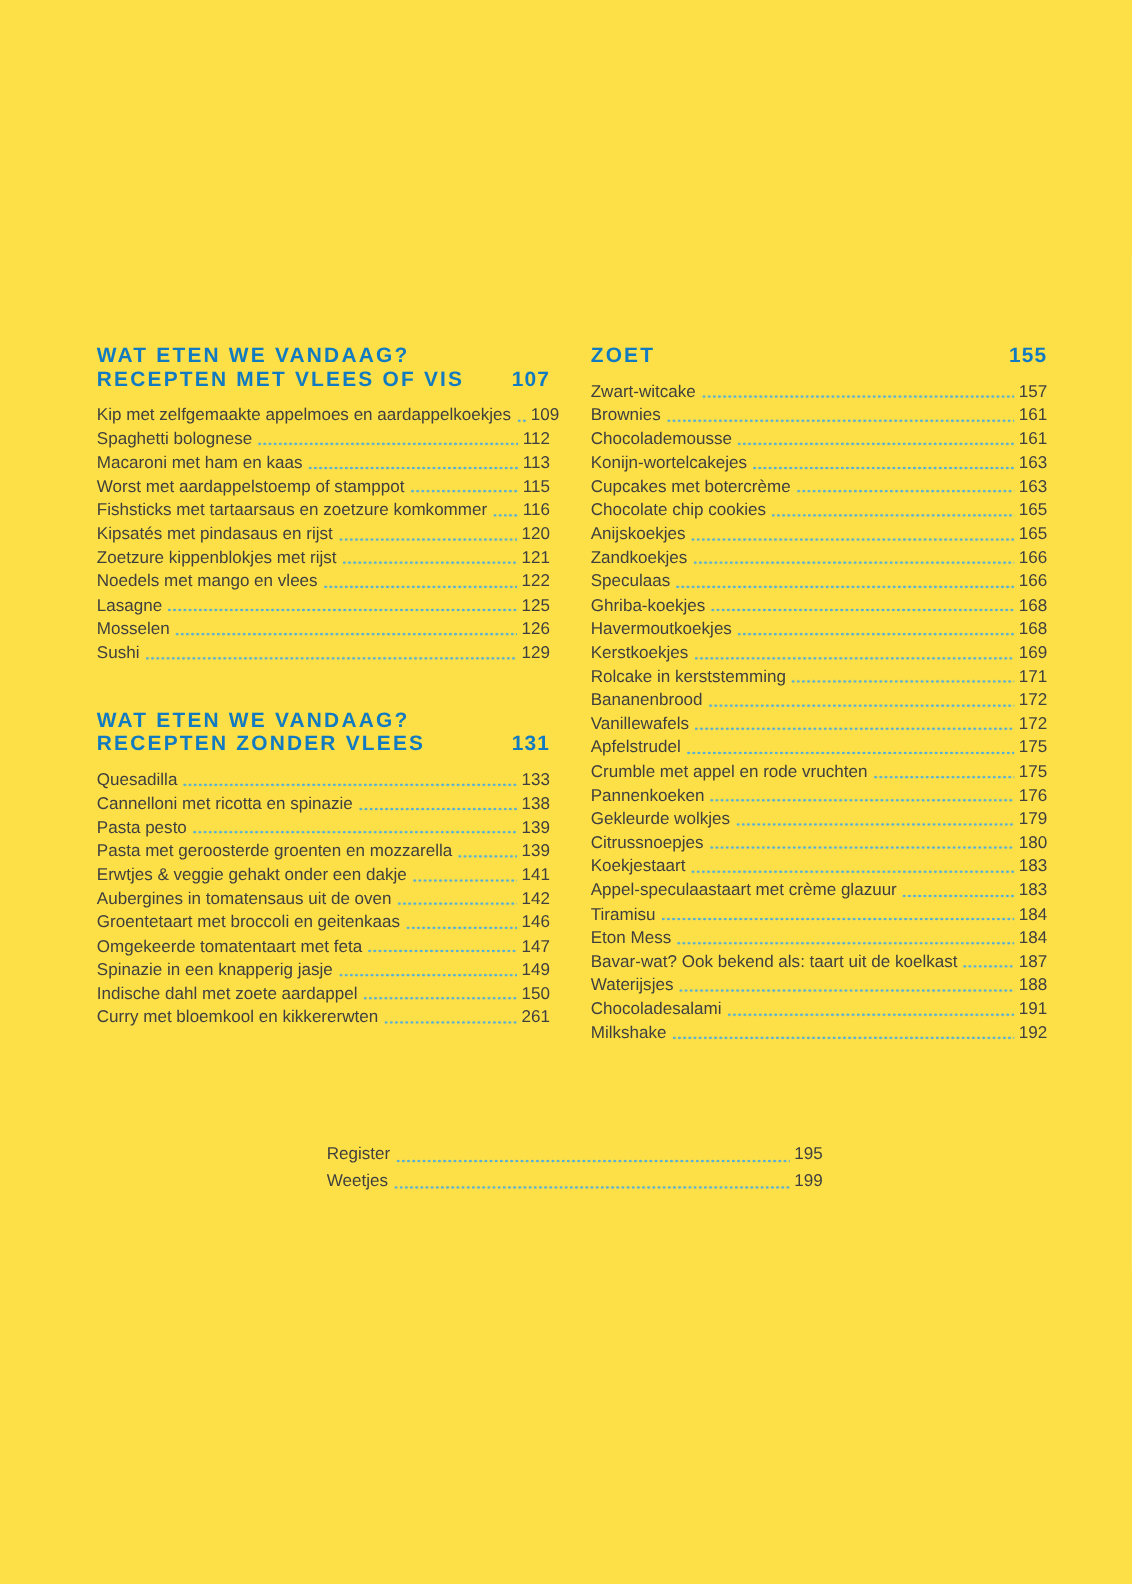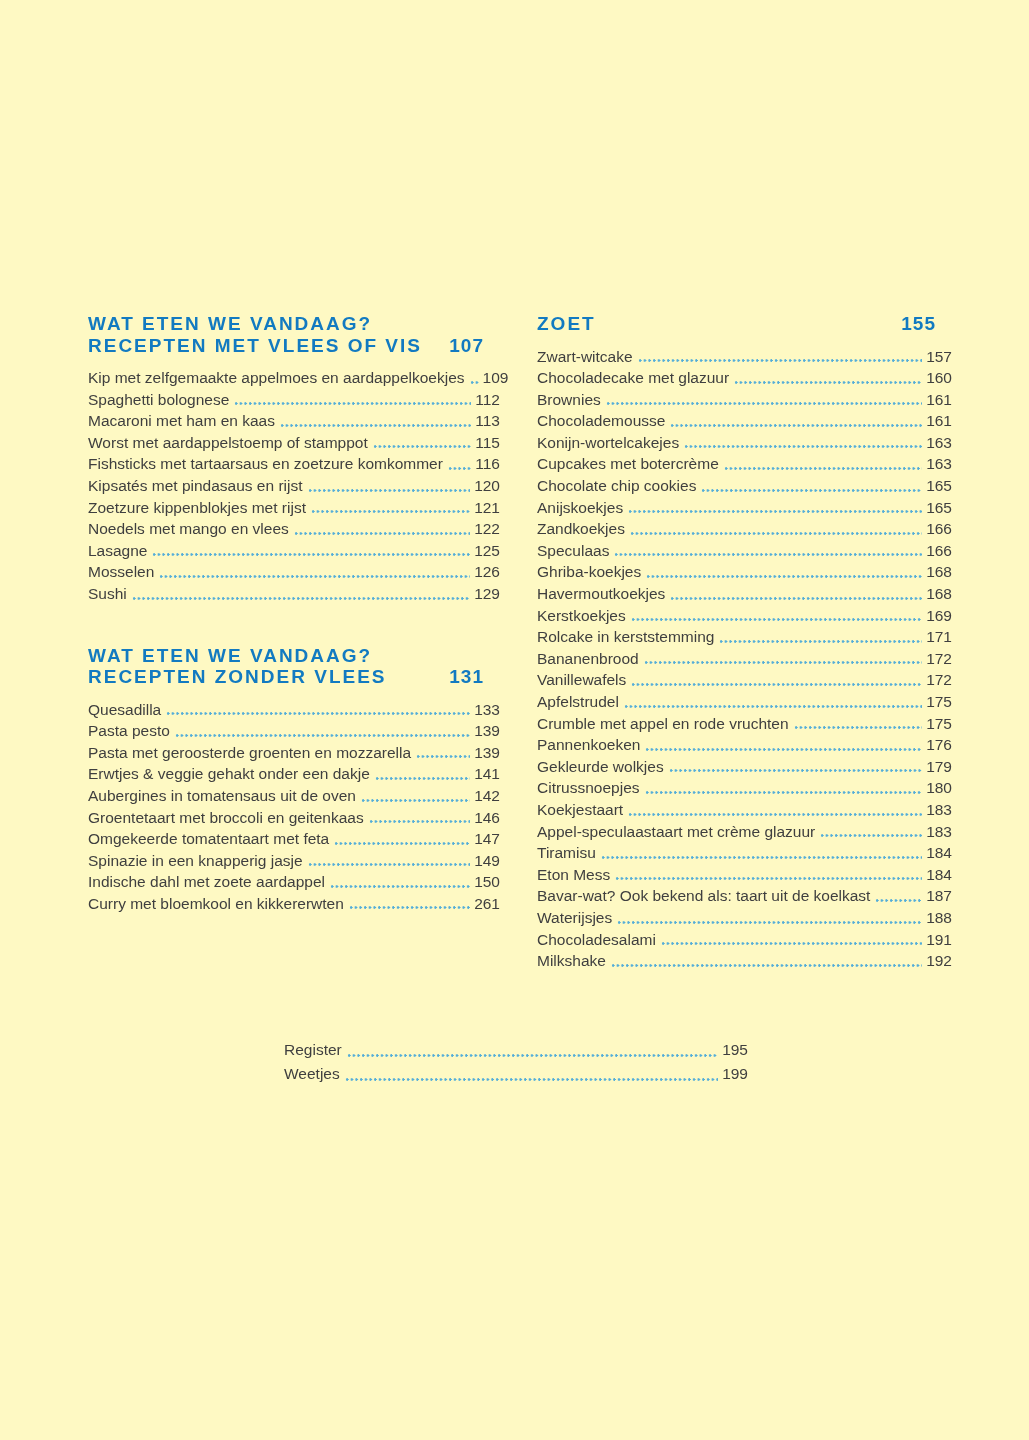--- a/index.html
+++ b/index.html
@@ -2,39 +2,39 @@
 <html><head>
 <meta charset="utf-8">
 <style>
   html,body{margin:0;padding:0;background:#ffffff;}
   body{
     width:1029px;height:1440px;
     font-family:"Liberation Sans", sans-serif;
     -webkit-font-smoothing:antialiased;
   }
   .page{
-    position:relative;width:1029px;height:1440px;background:#fef9c3;overflow:hidden;
+    position:relative;width:1029px;height:1440px;background:#fde047;overflow:hidden;
     --blue:#127ac1;--dot:#55aed8;--text:#3f3f3f;
   }
   .col{position:absolute;top:313px;}
   .col-left{left:88px;width:412px;}
   .col-right{left:537px;width:415px;}
 
   .toc-heading{
     position:relative;
     color:var(--blue);
     font-weight:bold;
     font-size:19px;
     line-height:21.5px;
     letter-spacing:2px;
     margin:0 0 11px 0;
     white-space:nowrap;
   }
   .toc-heading .hnum{
-    position:absolute;right:16px;bottom:0;letter-spacing:1px;margin-top:31px;
+    position:absolute;right:0;bottom:0;letter-spacing:1px;margin-top:31px;
   }
   .section-gap{margin-top:40px;}
 
   .toc-row{
     display:flex;
     align-items:flex-start;
     font-size:15.5px;
     line-height:21.6px;
     color:var(--text);
   }
@@ -47,21 +47,21 @@
     margin:0 4px 2px 5px;
     background-image:radial-gradient(circle at 2.2px 4.5px, var(--dot) 1.15px, rgba(0,0,0,0) 1.45px);
     background-size:4.7px 9px;
     background-repeat:repeat-x;
   }
   .toc-row .p{white-space:nowrap;}
 
   .footer-block{
     position:absolute;left:284px;top:1038px;width:464px;
   }
-  .footer-block .toc-row{line-height:24px;}
+  .footer-block .toc-row{line-height:24px;margin-left:13px;}
 </style>
 </head>
 <body>
 
 <div class="page">
   <div class="col col-left">
     <section>
         <h2 class="toc-heading">
           <div>WAT ETEN WE VANDAAG?</div>
           <div>RECEPTEN MET VLEES OF VIS</div>
@@ -128,20 +128,25 @@
           <div>WAT ETEN WE VANDAAG?</div>
           <div>RECEPTEN ZONDER VLEES</div>
           <span class="hnum">131</span>
         </h2>
         <div class="toc-row">
           <span class="t">Quesadilla</span>
           <span class="leader"></span>
           <span class="p">133</span>
         </div>
         <div class="toc-row">
+          <span class="t">Cannelloni met ricotta en spinazie</span>
+          <span class="leader"></span>
+          <span class="p">138</span>
+        </div>
+        <div class="toc-row">
           <span class="t">Pasta pesto</span>
           <span class="leader"></span>
           <span class="p">139</span>
         </div>
         <div class="toc-row">
           <span class="t">Pasta met geroosterde groenten en mozzarella</span>
           <span class="leader"></span>
           <span class="p">139</span>
         </div>
         <div class="toc-row">
@@ -184,25 +189,20 @@
   <div class="col col-right">
     <section>
         <h2 class="toc-heading">
           <div>ZOET</div>
           <span class="hnum">155</span>
         </h2>
         <div class="toc-row">
           <span class="t">Zwart-witcake</span>
           <span class="leader"></span>
           <span class="p">157</span>
-        </div>
-        <div class="toc-row">
-          <span class="t">Chocoladecake met glazuur</span>
-          <span class="leader"></span>
-          <span class="p">160</span>
         </div>
         <div class="toc-row">
           <span class="t">Brownies</span>
           <span class="leader"></span>
           <span class="p">161</span>
         </div>
         <div class="toc-row">
           <span class="t">Chocolademousse</span>
           <span class="leader"></span>
           <span class="p">161</span>

